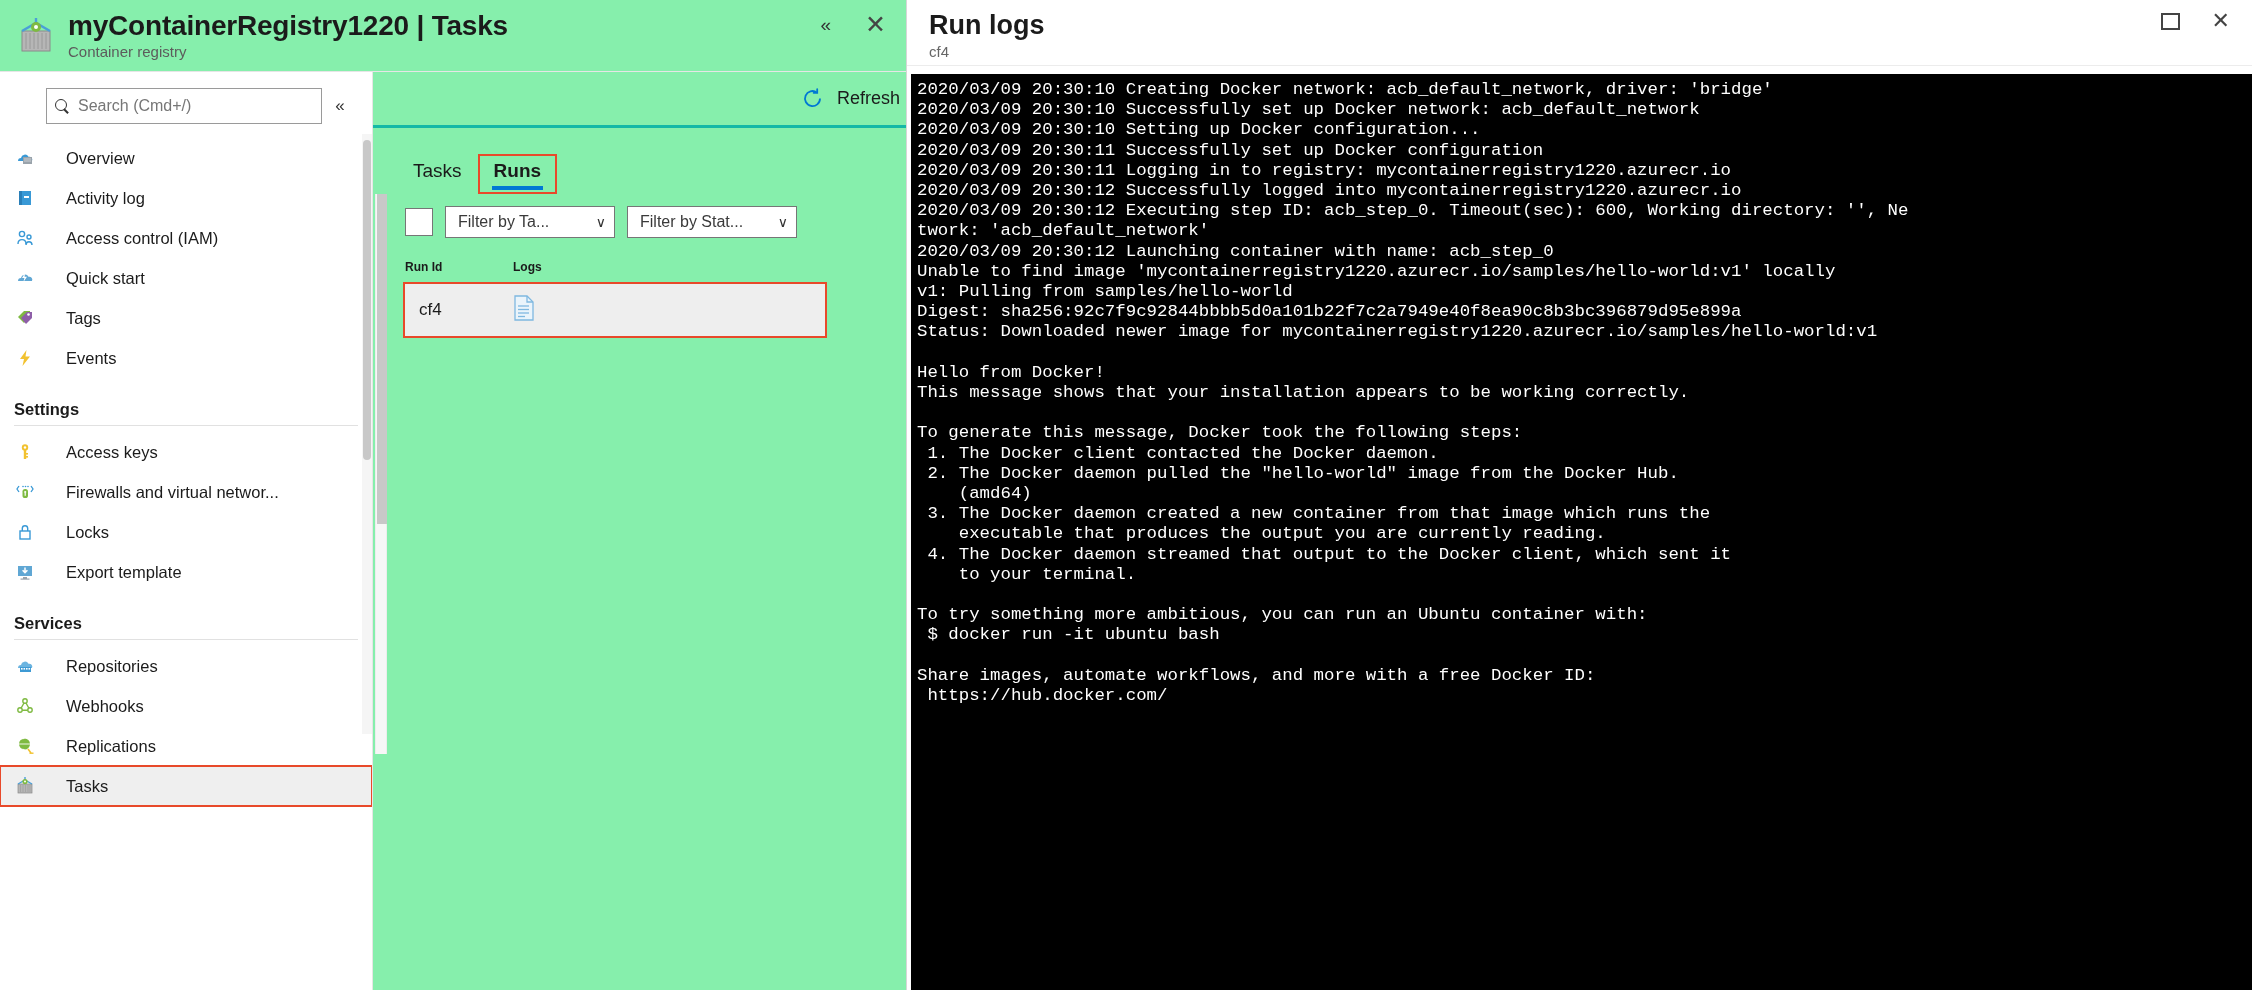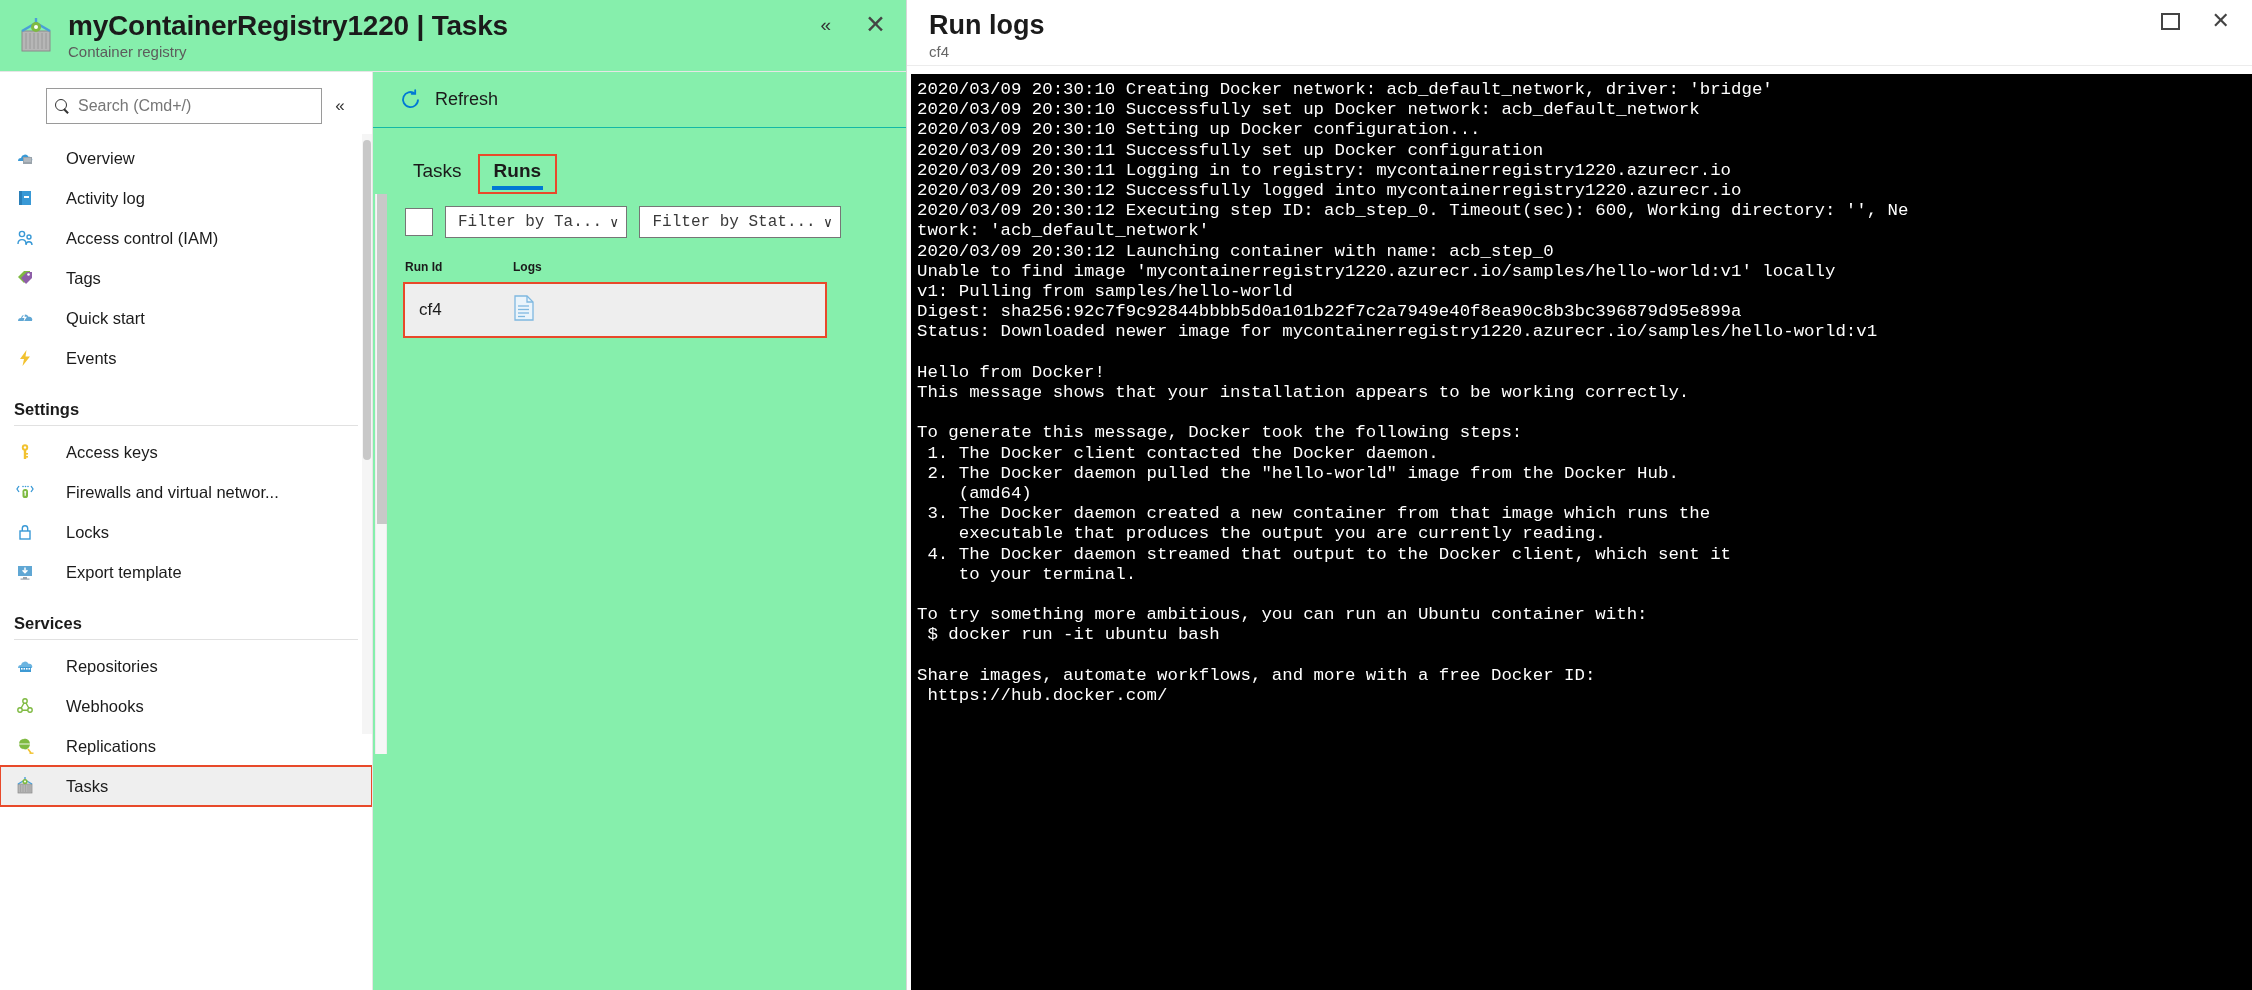--- a/index.html
+++ b/index.html
@@ -69,40 +69,40 @@
 
   
   .nav-scroll {
     position: absolute; right: 0px; top: 62px; width: 10px; height: 600px;
     background: #f5f5f5;
   }
   .nav-scroll .thumb { position:absolute; left:1px; top: 6px; width: 8px; height: 320px; background:#c8c8c8; border-radius:4px; }
 
   
   .mid { flex: 1; border-left: 1px solid #e6e6e6; display: flex; flex-direction: column; min-width: 0; position: relative; }
-  .mid-toolbar { height: 56px; display: flex; align-items: center; padding-left: 20px; border-bottom: 1px solid #14b8a6; }
+  .mid-toolbar { height: 56px; display: flex; align-items: center; padding-left: 20px; border-bottom: 3px solid #14b8a6; justify-content: flex-end; }
   .refresh-btn { display: flex; align-items: center; gap: 13px; cursor: pointer; padding: 4px 6px; }
   .refresh-ico { width: 23px; height: 23px; flex:0 0 23px; }
   .refresh-label { font-size: 18px; color: #1b1b1b; }
 
   .mid-content { flex: 1; padding: 28px 0 0 26px; position: relative; }
   .tabs { display: flex; align-items: flex-end; gap: 4px; margin-bottom: 8px; }
   .tab { font-size: 19px; color: #1b1b1b; padding: 4px 14px 10px 14px; cursor: pointer; position: relative; }
   .tab.active { font-weight: 700; }
   .tab.active .underline {
     position: absolute; left: 12px; right: 12px; bottom: 2px; height: 4px; background: #0078d4;
   }
   .tab.boxed { outline: 2.5px solid #e8492a; outline-offset: 0px; }
 
   .filter-row { display: flex; align-items: center; gap: 12px; margin-top: 14px; padding-left: 6px; }
   .checkbox { width: 28px; height: 28px; border: 1px solid #767676; background:#fff; cursor:pointer; }
   .select {
     height: 32px; min-width: 170px; border: 1px solid #767676; background: #fff;
     display: flex; align-items: center; justify-content: space-between;
-    padding: 0 8px 0 12px; font-size: 16px; color: #3a3a3a; cursor: pointer; gap: 8px; font-family: Liberation Mono, monospace;
+    padding: 0 8px 0 12px; font-size: 16px; color: #3a3a3a; cursor: pointer; gap: 8px;
   }
   .select .chev { font-size: 14px; color:#333; }
 
   .tbl { margin-top: 22px; padding-left: 6px; }
   .tbl-head { display: flex; font-size: 12px; font-weight: 700; color: #1b1b1b; padding: 0 0 10px 0; }
   .col-runid { width: 108px; flex: 0 0 108px; }
   .col-logs { width: 120px; flex: 0 0 120px; }
   .tbl-row {
     display: flex; align-items: center; height: 52px; background: #eeeeee;
     width: 420px; font-size: 17px; color: #1b1b1b; cursor: pointer;
@@ -211,36 +211,36 @@
                   <circle cx="14" cy="9" r="2"></circle>
                   <path d="M11 17c0-2 1.3-3.2 3-3.2s3 1.2 3 3.2"></path>
                 </svg>
             </span>
             <span>Access control (IAM)</span>
           </div>
 
           <div class="nav-item">
             <span class="nav-ico">
               <svg width="20" height="20" viewBox="0 0 20 20">
+                  <path d="M3 13a3 3 0 013-3 4 4 0 017.5-1.2A3 3 0 0117 13z" fill="#60a7d4"></path>
+                  <path d="M10 5l-3 5h2.4l-1 4 3.6-5.2H9.6z" fill="#fff"></path>
+                </svg>
+            </span>
+            <span>Quick start</span>
+          </div>
+
+          <div class="nav-item">
+            <span class="nav-ico">
+              <svg width="20" height="20" viewBox="0 0 20 20">
                   <path d="M3 9l6-6h6v6l-6 6z" fill="#7fba42"></path>
                   <path d="M6 10l6-6h5v6l-6 6z" fill="#8e5ea8"></path>
                   <circle cx="13.5" cy="6.5" r="1.3" fill="#fff"></circle>
                 </svg>
             </span>
             <span>Tags</span>
-          </div>
-
-          <div class="nav-item">
-            <span class="nav-ico">
-              <svg width="20" height="20" viewBox="0 0 20 20">
-                  <path d="M3 13a3 3 0 013-3 4 4 0 017.5-1.2A3 3 0 0117 13z" fill="#60a7d4"></path>
-                  <path d="M10 5l-3 5h2.4l-1 4 3.6-5.2H9.6z" fill="#fff"></path>
-                </svg>
-            </span>
-            <span>Quick start</span>
           </div>
 
           <div class="nav-item">
             <span class="nav-ico">
               <svg width="20" height="20" viewBox="0 0 20 20">
                   <path d="M11.5 2L5 11h4l-1.5 7L15 8.5h-4.5z" fill="#f2c230"></path>
                 </svg>
             </span>
             <span>Events</span>
           </div>

